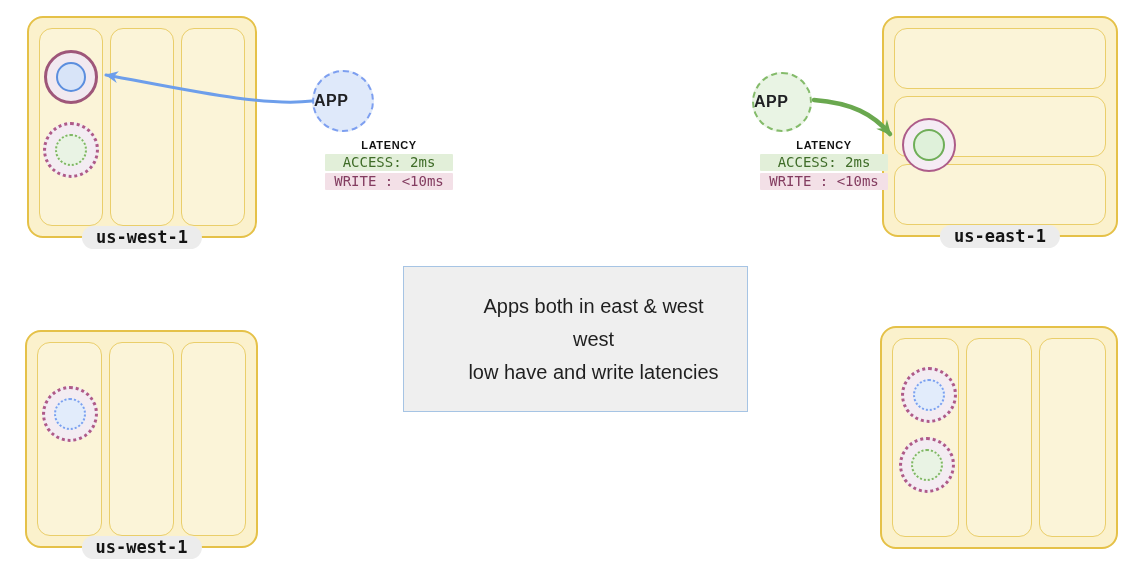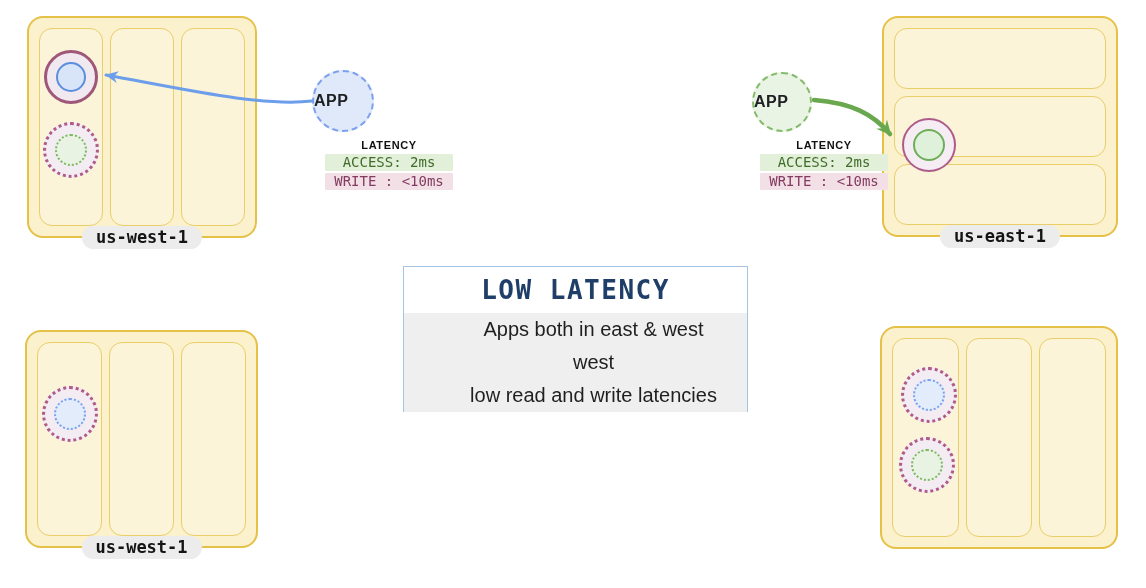--- a/index.html
+++ b/index.html
@@ -217,25 +217,24 @@
     <div class="latency-row row-access">ACCESS: 2ms</div>
     <div class="latency-row row-write">WRITE : &lt;10ms</div>
   </div>
   <div class="latency-block latency-east">
     <div class="latency-title">LATENCY</div>
     <div class="latency-row row-access">ACCESS: 2ms</div>
     <div class="latency-row row-write">WRITE : &lt;10ms</div>
   </div>
 
   <div class="info-box">
-    <div class="info-title">LOW LATENCY</div>
     <div class="info-body">
       <div>Apps both in east &amp; west</div>
       <div>west</div>
-      <div>low read and write latencies</div>
+      <div>low have and write latencies</div>
     </div>
   </div>
 
   <svg class="arrow-layer" viewBox="0 0 1146 588">
     <defs>
       <marker id="head-blue" markerUnits="userSpaceOnUse" markerWidth="16" markerHeight="14" refX="13" refY="7" orient="auto">
         <path d="M1,1 L14,7 L1,13 L5,7 Z" fill="#6D9EEB"></path>
       </marker>
       <marker id="head-green" markerUnits="userSpaceOnUse" markerWidth="18" markerHeight="16" refX="14" refY="8" orient="auto">
         <path d="M1,1 L16,8 L1,15 L6,8 Z" fill="#6AA84F"></path>

